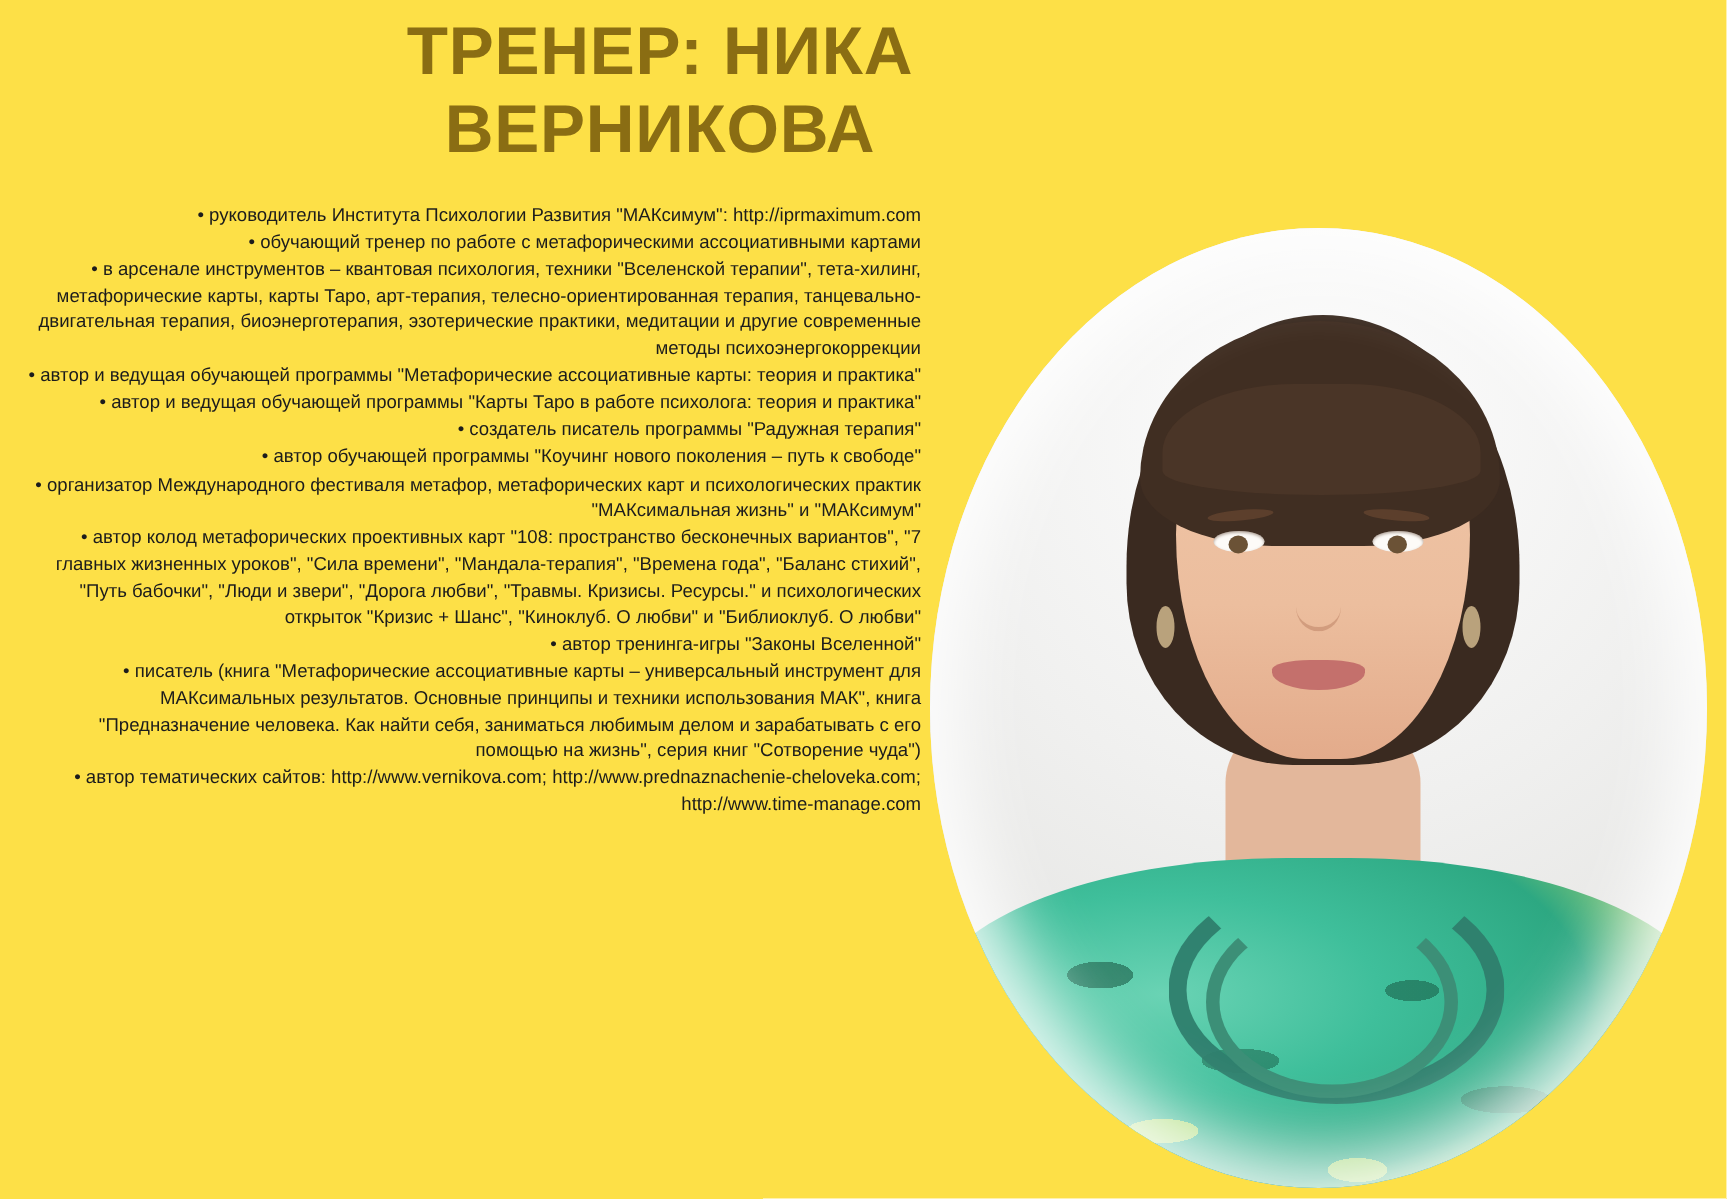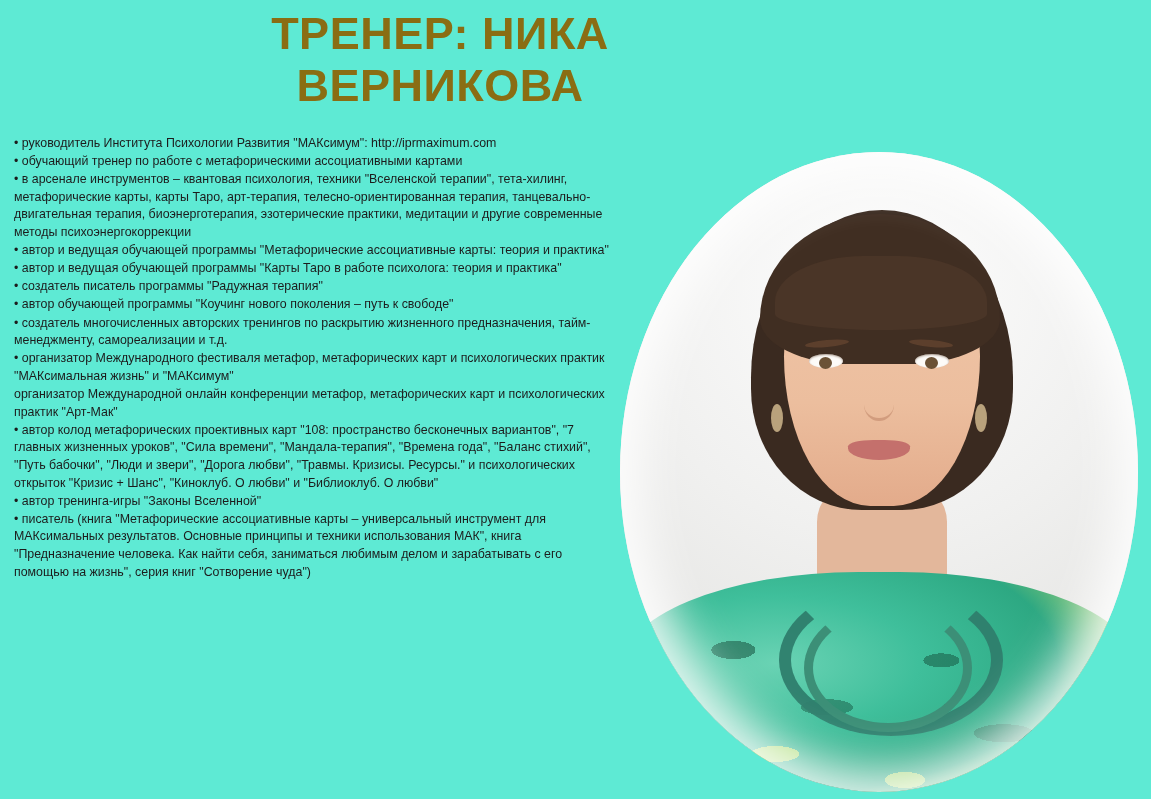--- a/index.html
+++ b/index.html
@@ -12,21 +12,21 @@
     height: 799px;
     position: relative;
     overflow: hidden;
     font-family: "Liberation Sans", sans-serif;
     color: #1a1a1a;
   }
 
   .slide {
     position: absolute;
     inset: 0;
-    background: #5eead4;
+    background: #fde047;
   }
 
   .title {
     position: absolute;
     left: 120px;
     top: 8px;
     width: 640px;
     text-align: center;
     font-size: 45px;
     line-height: 1.15;
@@ -43,21 +43,21 @@
     position: absolute;
     left: 14px;
     top: 135px;
     width: 600px;
     font-size: 12.4px;
     line-height: 1.42;
     color: #1c1c1c;
   }
   .bio p {
     margin: 0 0 0.5px 0;
-    text-align: left;
+    text-align: right;
   }
 
   .photo-wrap {
     position: absolute;
     left: 620px;
     top: 152px;
     width: 518px;
     height: 640px;
   }
   .photo-oval {
@@ -253,26 +253,25 @@
   </div>
 
   <div class="bio">
     <p class="bio-item">• руководитель Института Психологии Развития "МАКсимум": http://iprmaximum.com</p>
     <p class="bio-item">• обучающий тренер по работе с метафорическими ассоциативными картами</p>
     <p class="bio-item">• в арсенале инструментов – квантовая психология, техники "Вселенской терапии", тета-хилинг, метафорические карты, карты Таро, арт-терапия, телесно-ориентированная терапия, танцевально-двигательная терапия, биоэнерготерапия, эзотерические практики, медитации и другие современные методы психоэнергокоррекции</p>
     <p class="bio-item">• автор и ведущая обучающей программы "Метафорические ассоциативные карты: теория и практика"</p>
     <p class="bio-item">• автор и ведущая обучающей программы "Карты Таро в работе психолога: теория и практика"</p>
     <p class="bio-item">• создатель писатель программы "Радужная терапия"</p>
     <p class="bio-item">• автор обучающей программы "Коучинг нового поколения – путь к свободе"</p>
-    <p class="bio-item">• создатель многочисленных авторских тренингов по раскрытию жизненного предназначения, тайм-менеджменту, самореализации и т.д.</p>
     <p class="bio-item">• организатор Международного фестиваля метафор, метафорических карт и психологических практик "МАКсимальная жизнь" и "МАКсимум"</p>
-    <p class="bio-item">организатор Международной онлайн конференции метафор, метафорических карт и психологических практик "Арт-Мак"</p>
     <p class="bio-item">• автор колод метафорических проективных карт "108: пространство бесконечных вариантов", "7 главных жизненных уроков", "Сила времени", "Мандала-терапия", "Времена года", "Баланс стихий", "Путь бабочки", "Люди и звери", "Дорога любви", "Травмы. Кризисы. Ресурсы." и психологических открыток "Кризис + Шанс", "Киноклуб. О любви" и "Библиоклуб. О любви"</p>
     <p class="bio-item">• автор тренинга-игры "Законы Вселенной"</p>
     <p class="bio-item">• писатель (книга "Метафорические ассоциативные карты – универсальный инструмент для МАКсимальных результатов. Основные принципы и техники использования МАК", книга "Предназначение человека. Как найти себя, заниматься любимым делом и зарабатывать с его помощью на жизнь", серия книг "Сотворение чуда")</p>
+    <p class="bio-item">• автор тематических сайтов: http://www.vernikova.com; http://www.prednaznachenie-cheloveka.com; http://www.time-manage.com</p>
   </div>
 
   <div class="photo-wrap">
     <div class="photo-oval">
       <div class="bg-blur"></div>
       <div class="neck"></div>
       <div class="hair-back"></div>
       <div class="face"></div>
       <div class="hair-top"></div>
       <div class="hair-fringe"></div>

